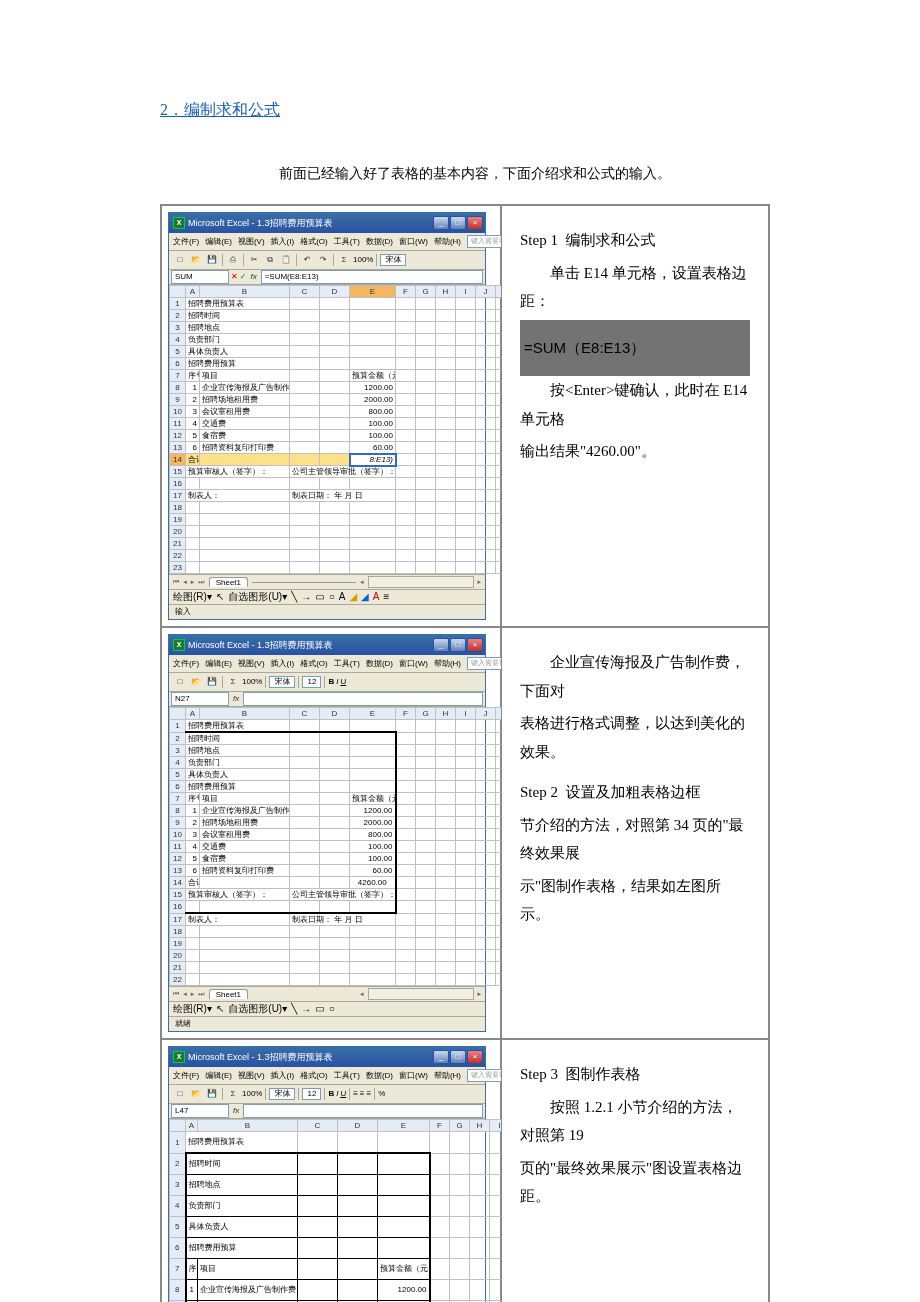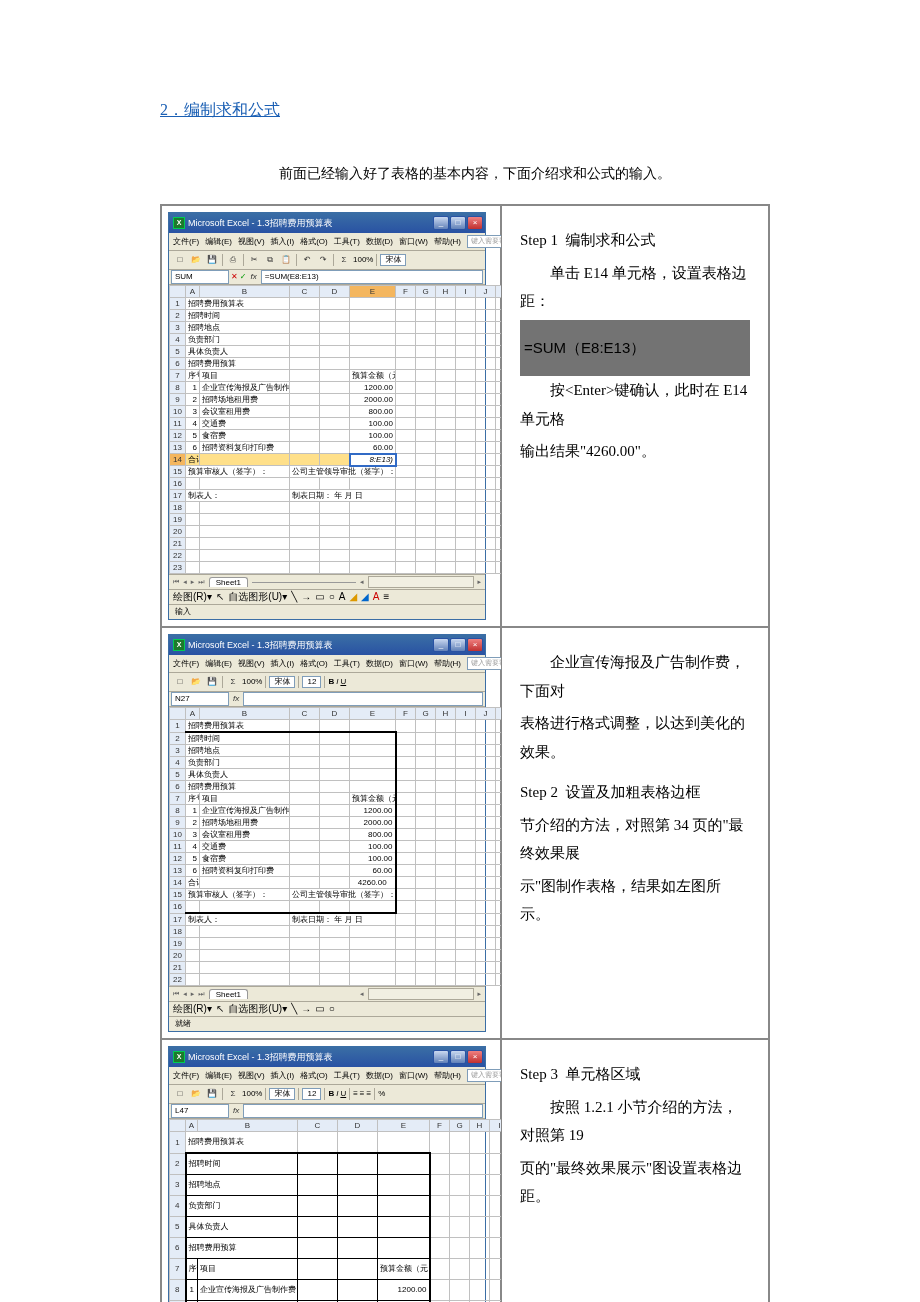--- a/index.html
+++ b/index.html
@@ -1314,20 +1314,20 @@
             <div class="scrollbar-v">
                 <div class="sb-btn">▴</div>
                 <div class="sb-track"></div>
               </div>
           </div>
 
         </div>
       </div>
 
       <div class="cell-right">
-        <p class="noindent"><span class="step-label">Step 3</span>&nbsp;&nbsp;<span>单元格区域</span></p>
+        <p class="noindent"><span class="step-label">Step 3</span>&nbsp;&nbsp;<span>图制作表格</span></p>
         <p>按照 1.2.1 小节介绍的方法，对照第 19</p>
         <p class="noindent">页的"最终效果展示"图设置表格边距。</p>
       </div>
     </div>
 
   </div>
 </div>
 
 </body></html>

